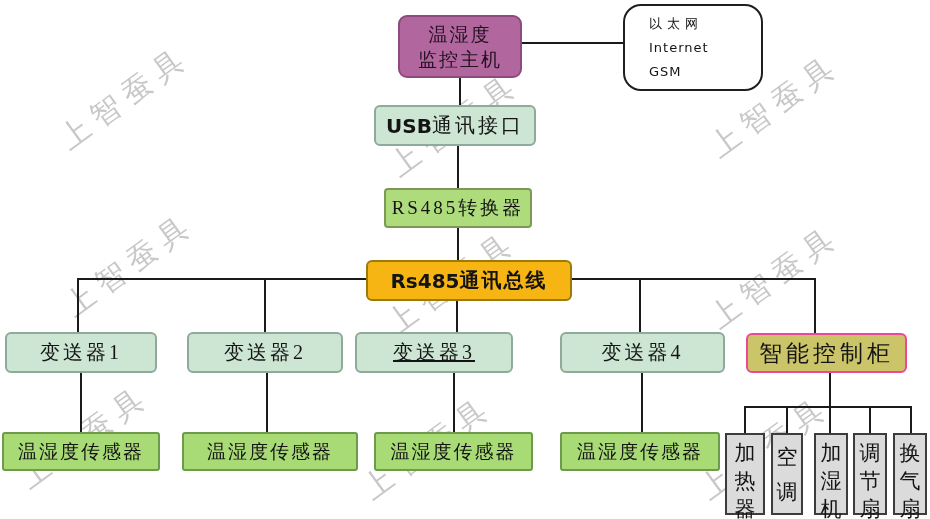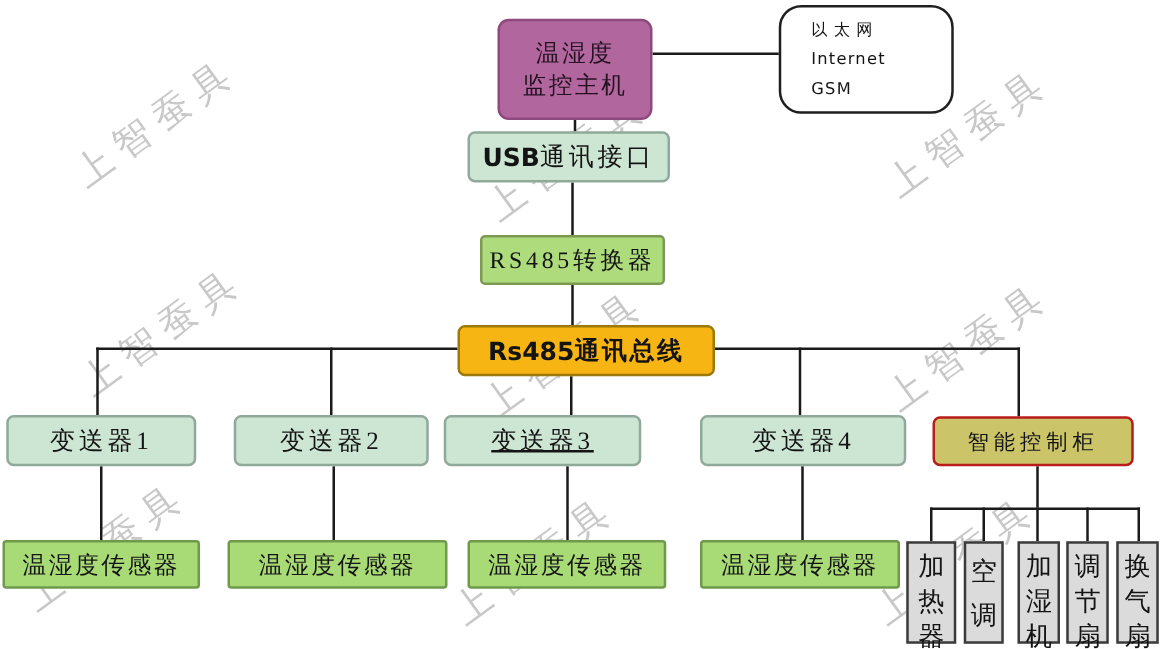--- a/index.html
+++ b/index.html
@@ -28,21 +28,21 @@
     align-items:flex-start; padding-left:24px; justify-content:center;
   }
   .network .zh { letter-spacing:5px; }
   .network .lat { font-family:"DejaVu Sans","Liberation Sans",sans-serif; letter-spacing:1px; }
   .mint { background:#cde6d3; border:2px solid #8fa99a; border-radius:6px; font-size:20px; letter-spacing:3px; }
   .green { background:#aedc7d; border:2px solid #7d9a55; border-radius:4px; font-size:19px; letter-spacing:3px; }
   .bus {
     background:#f7b513; border:2px solid #9c7a0a; border-radius:6px;
     font-size:20px; font-weight:bold; letter-spacing:2px;
   }
-  .khaki { background:#cbc468; border:2px solid #b91c1c; border-radius:6px; font-size:17px; letter-spacing:4px;font-family:Liberation Mono, monospace; }
+  .khaki { background:#cbc468; border:2px solid #ec4899; border-radius:6px; font-size:23px; letter-spacing:4px;font-family:Liberation Mono, monospace; }
   .sensor { background:#a8da76; border:2px solid #6f9a4b; border-radius:3px; font-size:19px; letter-spacing:2px;text-align:right; }
   .device { background:#dbdbdb; border:2px solid #3c3c3c; font-size:21px; padding:4px 0; }
   .vtext {
     display:flex; flex-direction:column; justify-content:space-around;
     align-items:center; height:100%;
   }
   .lat-b { font-family:"DejaVu Sans","Liberation Sans",sans-serif; font-weight:bold; letter-spacing:0; }
 </style>
 </head>
 <body>
@@ -77,21 +77,21 @@
     <div class="line" style="left:641px; top:373px; width:2px;  height:59px;"></div>
     <div class="line" style="left:829px; top:373px; width:2px;  height:33px;"></div>
     <div class="line" style="left:744px; top:406px; width:168px; height:2px;"></div>
     <div class="line" style="left:744px; top:406px; width:2px;  height:27px;"></div>
     <div class="line" style="left:786px; top:406px; width:2px;  height:27px;"></div>
     <div class="line" style="left:829px; top:406px; width:2px;  height:27px;"></div>
     <div class="line" style="left:869px; top:406px; width:2px;  height:27px;"></div>
     <div class="line" style="left:910px; top:406px; width:2px;  height:27px;"></div>
   </div>
 
-  <div class="box host" style="left:398px; top:15px; width:124px; height:81px;">
+  <div class="box host" style="left:398px; top:15px; width:124px; height:63px;">
     <span>温湿度</span>
     <span>监控主机</span>
   </div>
 
   <div class="box network" style="left:623px; top:4px; width:140px; height:87px;">
     <span class="zh">以太网</span>
     <span class="lat">Internet</span>
     <span class="lat">GSM</span>
   </div>
 

